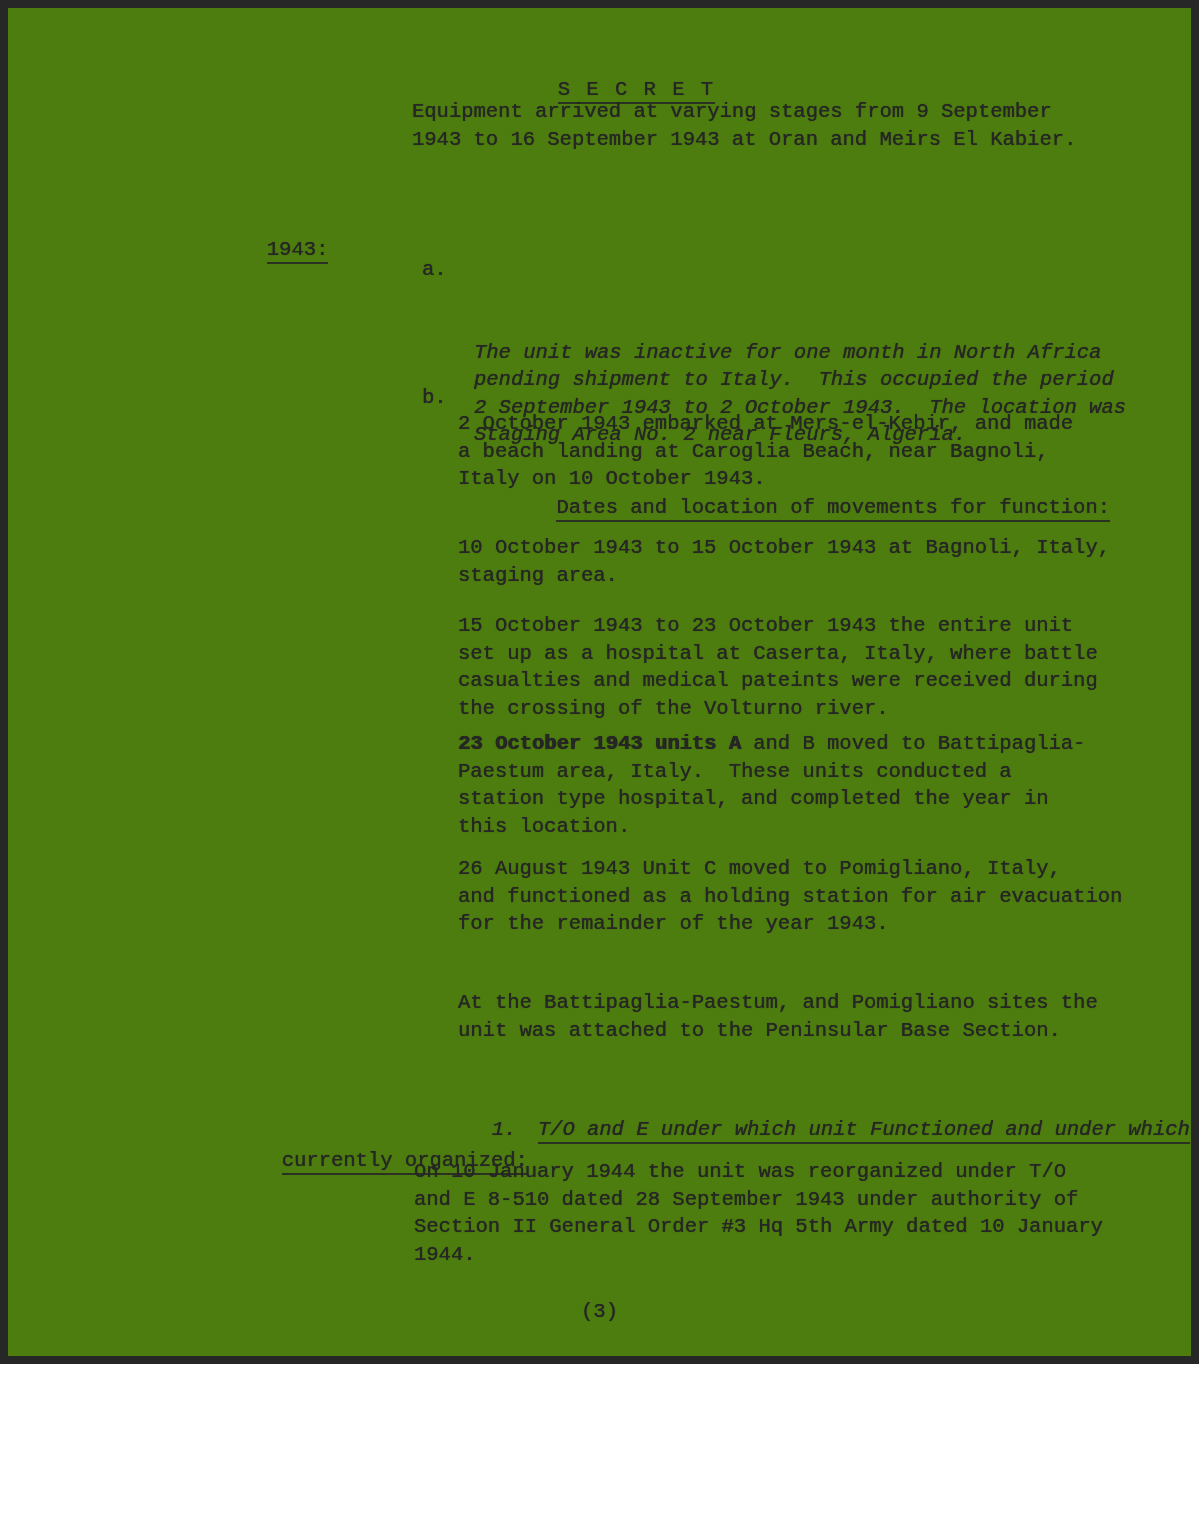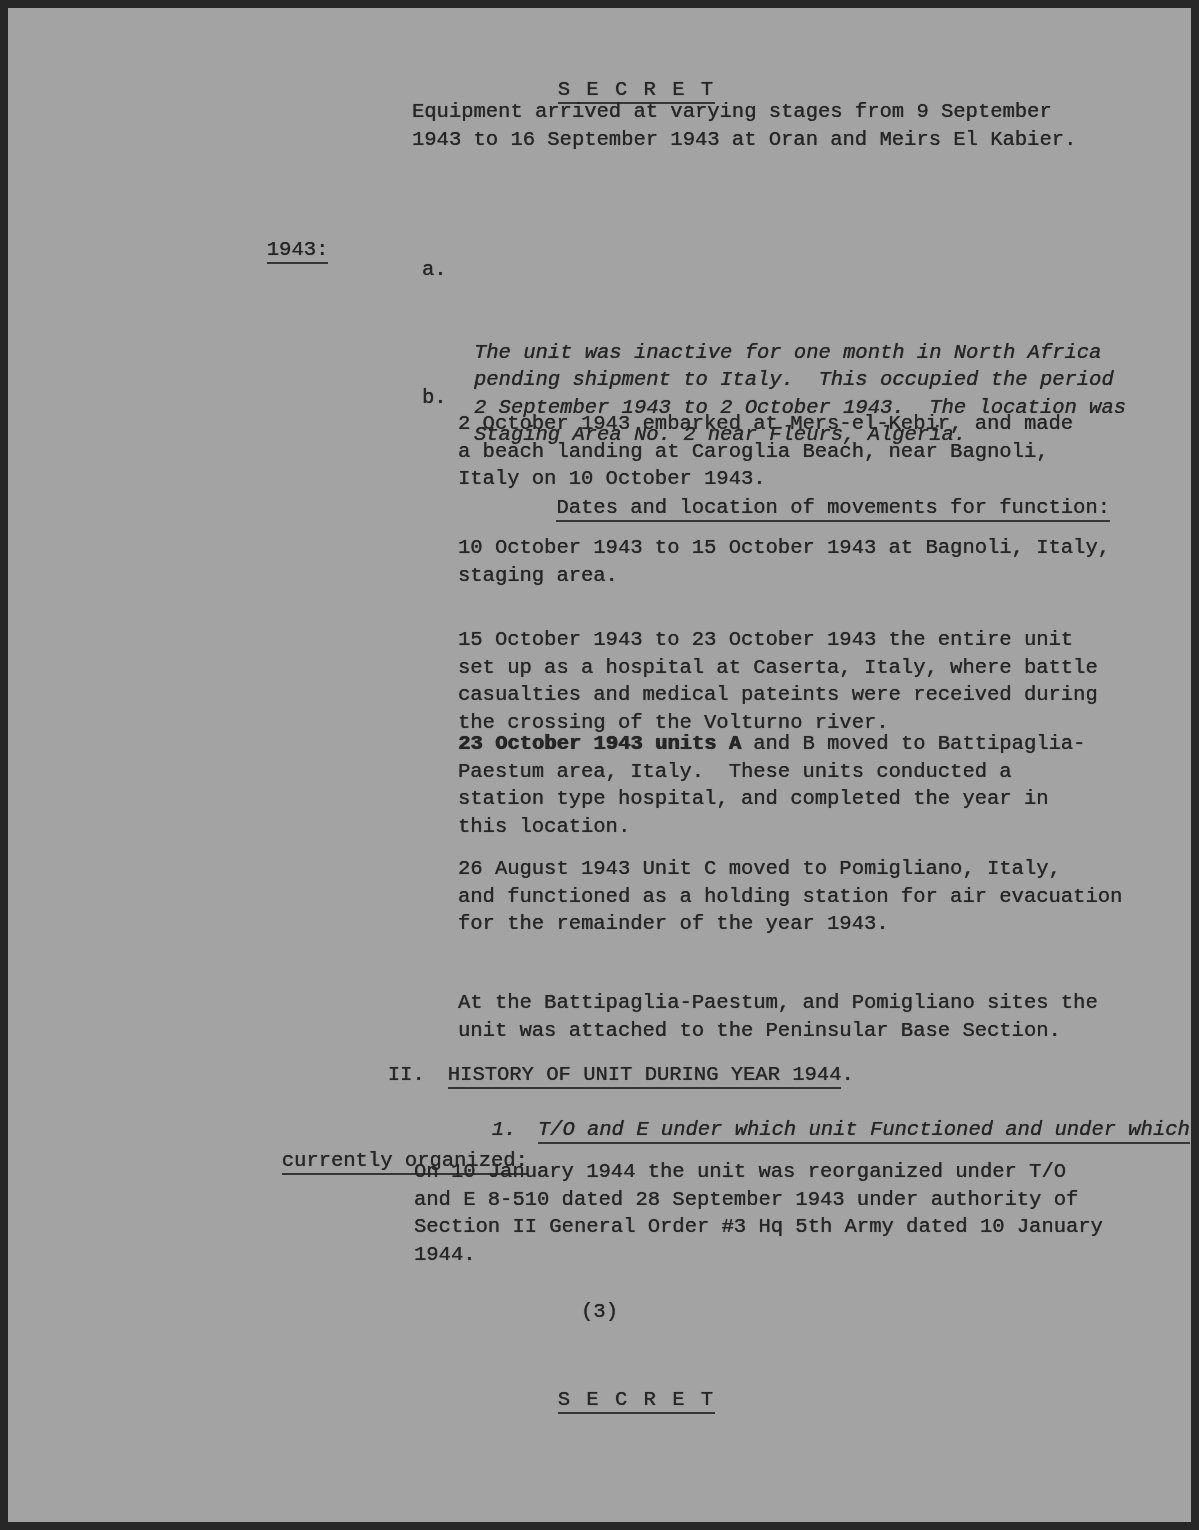--- a/index.html
+++ b/index.html
@@ -1,21 +1,21 @@
 <!DOCTYPE html>
 <html><head>
 <meta charset="utf-8">
 <style>
   html,body { margin:0; padding:0; background:#ffffff; }
   .scan {
     position:relative;
-    width:1199px; height:1530px;
+    width:1199px; height:1364px;
     box-sizing:border-box;
     border:8px solid #272727;
-    background:#a3a3a3;
+    background:#4d7c0f;
     overflow:hidden;
   }
   .page {
     position:absolute; left:0; top:0; right:0; bottom:0;
     font-family:"Liberation Mono","DejaVu Sans Mono",monospace;
     font-size:20.5px; line-height:27.5px;
     color:#262626;
     text-shadow:0 0 0.7px rgba(25,25,25,0.75), 0.4px 0.4px 0.5px rgba(40,40,40,0.35);
   }
   .abs { position:absolute; white-space:pre-wrap; }
@@ -60,40 +60,37 @@
       </div>
     </div>
 
     <div class="abs" style="left:450px; top:402px;">2 October 1943 embarked at Mers-el-Kebir, and made
 a beach landing at Caroglia Beach, near Bagnoli,
 Italy on 10 October 1943.</div>
 
     <div class="abs" style="left:450px; top:526px;">10 October 1943 to 15 October 1943 at Bagnoli, Italy,
 staging area.</div>
 
-    <div class="abs" style="left:450px; top:604px;margin-top:14px;">15 October 1943 to 23 October 1943 the entire unit
+    <div class="abs" style="left:450px; top:604px;">15 October 1943 to 23 October 1943 the entire unit
 set up as a hospital at Caserta, Italy, where battle
 casualties and medical pateints were received during
 the crossing of the Volturno river.</div>
 
     <div class="abs" style="left:450px; top:722px;"><span class="overstrike">23 October 1943 units A</span><span> and B moved to Battipaglia-
 Paestum area, Italy.  These units conducted a
 station type hospital, and completed the year in
 this location.</span></div>
 
     <div class="abs" style="left:450px; top:847px;">26 August 1943 Unit C moved to Pomigliano, Italy,
 and functioned as a holding station for air evacuation
 for the remainder of the year 1943.</div>
 
     <div class="abs" style="left:450px; top:970px;margin-top:11px;">At the Battipaglia-Paestum, and Pomigliano sites the
 unit was attached to the Peninsular Base Section.</div>
 
-    <div class="abs" style="left:306px; top:1025px;">
-      <span class="label" style="width:60px;">II.</span><span class="u">HISTORY OF UNIT DURING YEAR 1944</span><span>.</span>
-    </div>
 
     <div class="abs" style="left:410px; top:1080px;font-style:italic;">
       <span class="label" style="width:46px;">1.</span><span class="u">T/O and E under which unit Functioned and under which</span>
     </div>
     <div class="abs" style="left:200px; top:1111px;">
       <span class="u">currently organized:</span>
     </div>
 
     <div class="abs" style="left:406px; top:1150px;">On 10 January 1944 the unit was reorganized under T/O
 and E 8-510 dated 28 September 1943 under authority of

